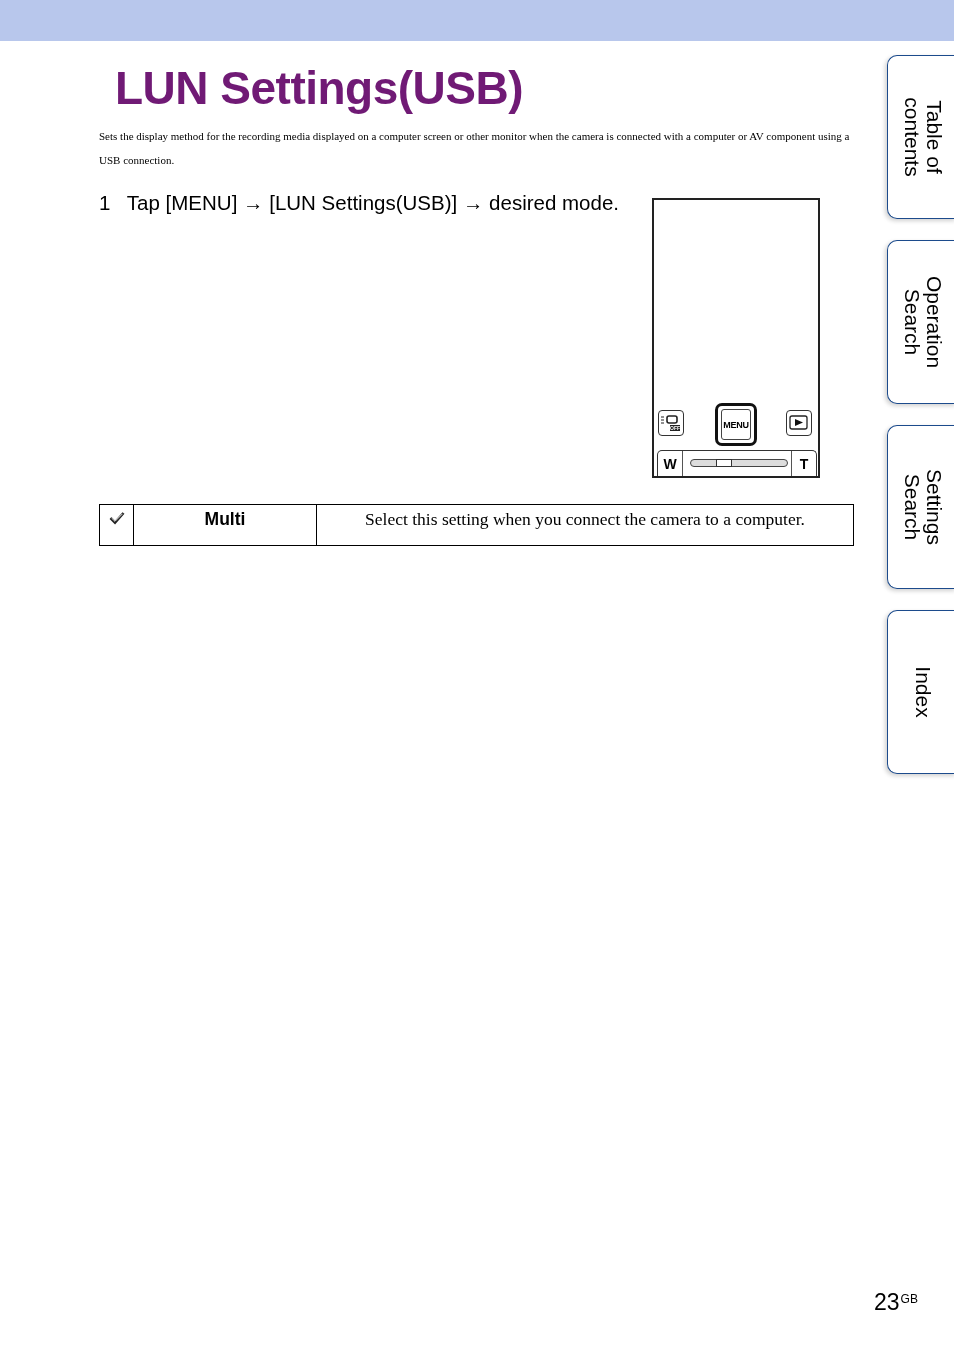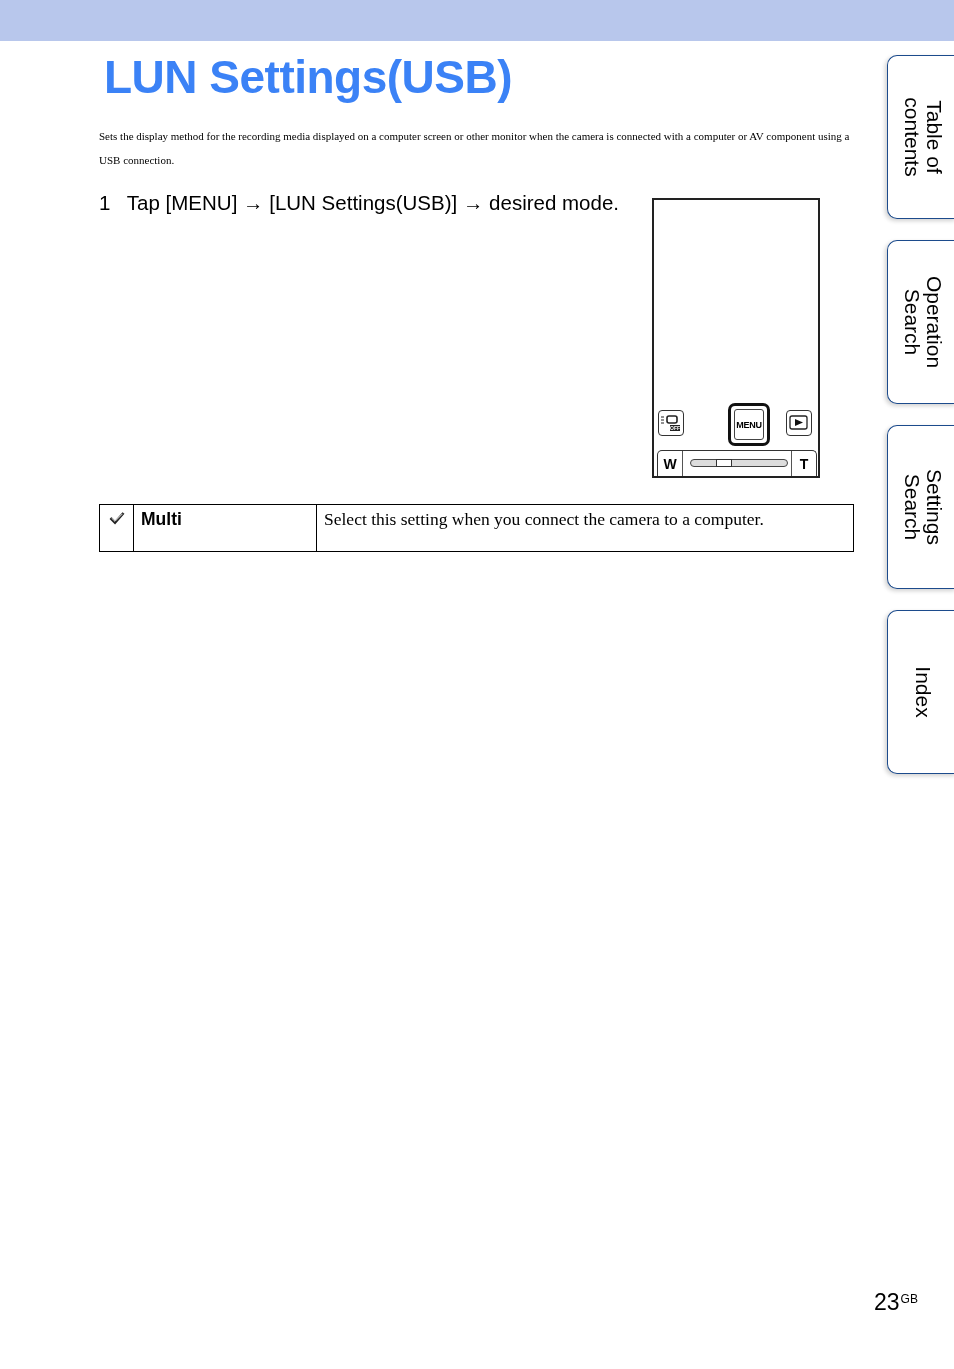--- a/index.html
+++ b/index.html
@@ -2,23 +2,23 @@
 <html><head>
   <meta charset="utf-8">
   <style>
     html, body { margin: 0; padding: 0; }
     body {
       width: 954px; height: 1369px; position: relative; overflow: hidden;
       background: #ffffff; font-family: "Liberation Sans", sans-serif; color: #000;
     }
     .top-band { position: absolute; left: 0; top: 0; width: 954px; height: 41px; background: #b8c7ec; }
     .page-title {
-      position: absolute; left: 99px; top: 44px; margin: 5px;
+      position: absolute; left: 99px; top: 44px; margin: 16px;
       font-family: "Liberation Sans", sans-serif; font-weight: bold; font-size: 46px;
-      color: #3b82f6; letter-spacing: -0.5px; line-height: 56px; white-space: nowrap;
+      color: #701a75; letter-spacing: -0.5px; line-height: 56px; white-space: nowrap;
     }
     .intro {
       position: absolute; left: 99px; top: 124px; width: 760px; margin: 0;
       font-family: "Liberation Serif", serif; font-size: 11px; line-height: 24px;
     }
     .step {
       position: absolute; left: 99px; top: 188px; width: 520px;
       font-family: "Liberation Sans", sans-serif; font-size: 20.5px; line-height: 30px;
     }
     .step .num { position: absolute; left: 0; top: 0; }
@@ -30,21 +30,21 @@
       border: 2px solid #222; background: #fff;
     }
     .cam .btn-small {
       position: absolute; width: 26px; height: 26px; border: 1.5px solid #333;
       border-radius: 4px; box-sizing: border-box; background:#fff;
     }
     .cam .btn-small.left { left: 4px; top: 210px; }
     .cam .btn-small.right { left: 132px; top: 210px; }
     .cam .menu-outer {
       position: absolute; left: 61px; top: 203px; width: 42px; height: 43px;
-      border: 3.5px solid #111; border-radius: 7px; box-sizing: border-box; margin-left: 13px;
+      border: 3.5px solid #111; border-radius: 7px; box-sizing: border-box;
     }
     .cam .menu-inner {
       position: absolute; left: 3px; top: 3px; right: 3px; bottom: 3px;
       border: 1px solid #444; border-radius: 3px;
       display: flex; align-items: center; justify-content: center;
       font-size: 9px; font-weight: bold; letter-spacing: -0.3px;
     }
     .cam .zoom-bar {
       position: absolute; left: 3px; top: 250px; width: 160px; height: 26px;
       border: 1.5px solid #333; border-bottom: none; border-radius: 5px 5px 0 0; box-sizing: border-box;
@@ -58,29 +58,29 @@
     .cam .zoom-track {
       position: absolute; left: 32px; top: 8px; width: 96px; height: 6px;
       border: 1px solid #444; border-radius: 4px; background: #ddd;
     }
     .cam .zoom-thumb {
       position: absolute; left: 25px; top: -1px; width: 14px; height: 6px; border: 1px solid #333; background: #fff;
     }
 
     
     .mode-table {
-      position: absolute; left: 99px; top: 504px; width: 755px; border-collapse: collapse;
+      position: absolute; left: 99px; top: 504px; width: 755px; border-collapse: collapse; text-align: center;
     }
     .mode-table td { border: 1px solid #000; vertical-align: top; }
     .mode-table .c-check { width: 33px; padding: 0; text-align: center; }
     .mode-table .c-name {
       width: 168px; padding: 3px 7px; font-family: "Liberation Sans", sans-serif; font-weight: bold; font-size: 17.5px; line-height: 23px;
     }
     .mode-table .c-desc {
-      padding: 3px 7px 20px 7px; font-family: "Liberation Serif", serif; font-size: 17.5px; line-height: 23px;
+      padding: 3px 7px 14px 7px; font-family: "Liberation Serif", serif; font-size: 17.5px; line-height: 23px;
     }
     .check-icon { display: inline-block; margin-top: 6px; }
 
     
     .side-tab {
       position: absolute; left: 887px; width: 70px; height: 164px;
       border: 1.5px solid #1c4b8c; border-right: none; border-radius: 10px 0 0 10px;
       background: #fff; box-shadow: -2px 2px 4px rgba(0,0,0,0.18);
       box-sizing: border-box; cursor: pointer;
     }

